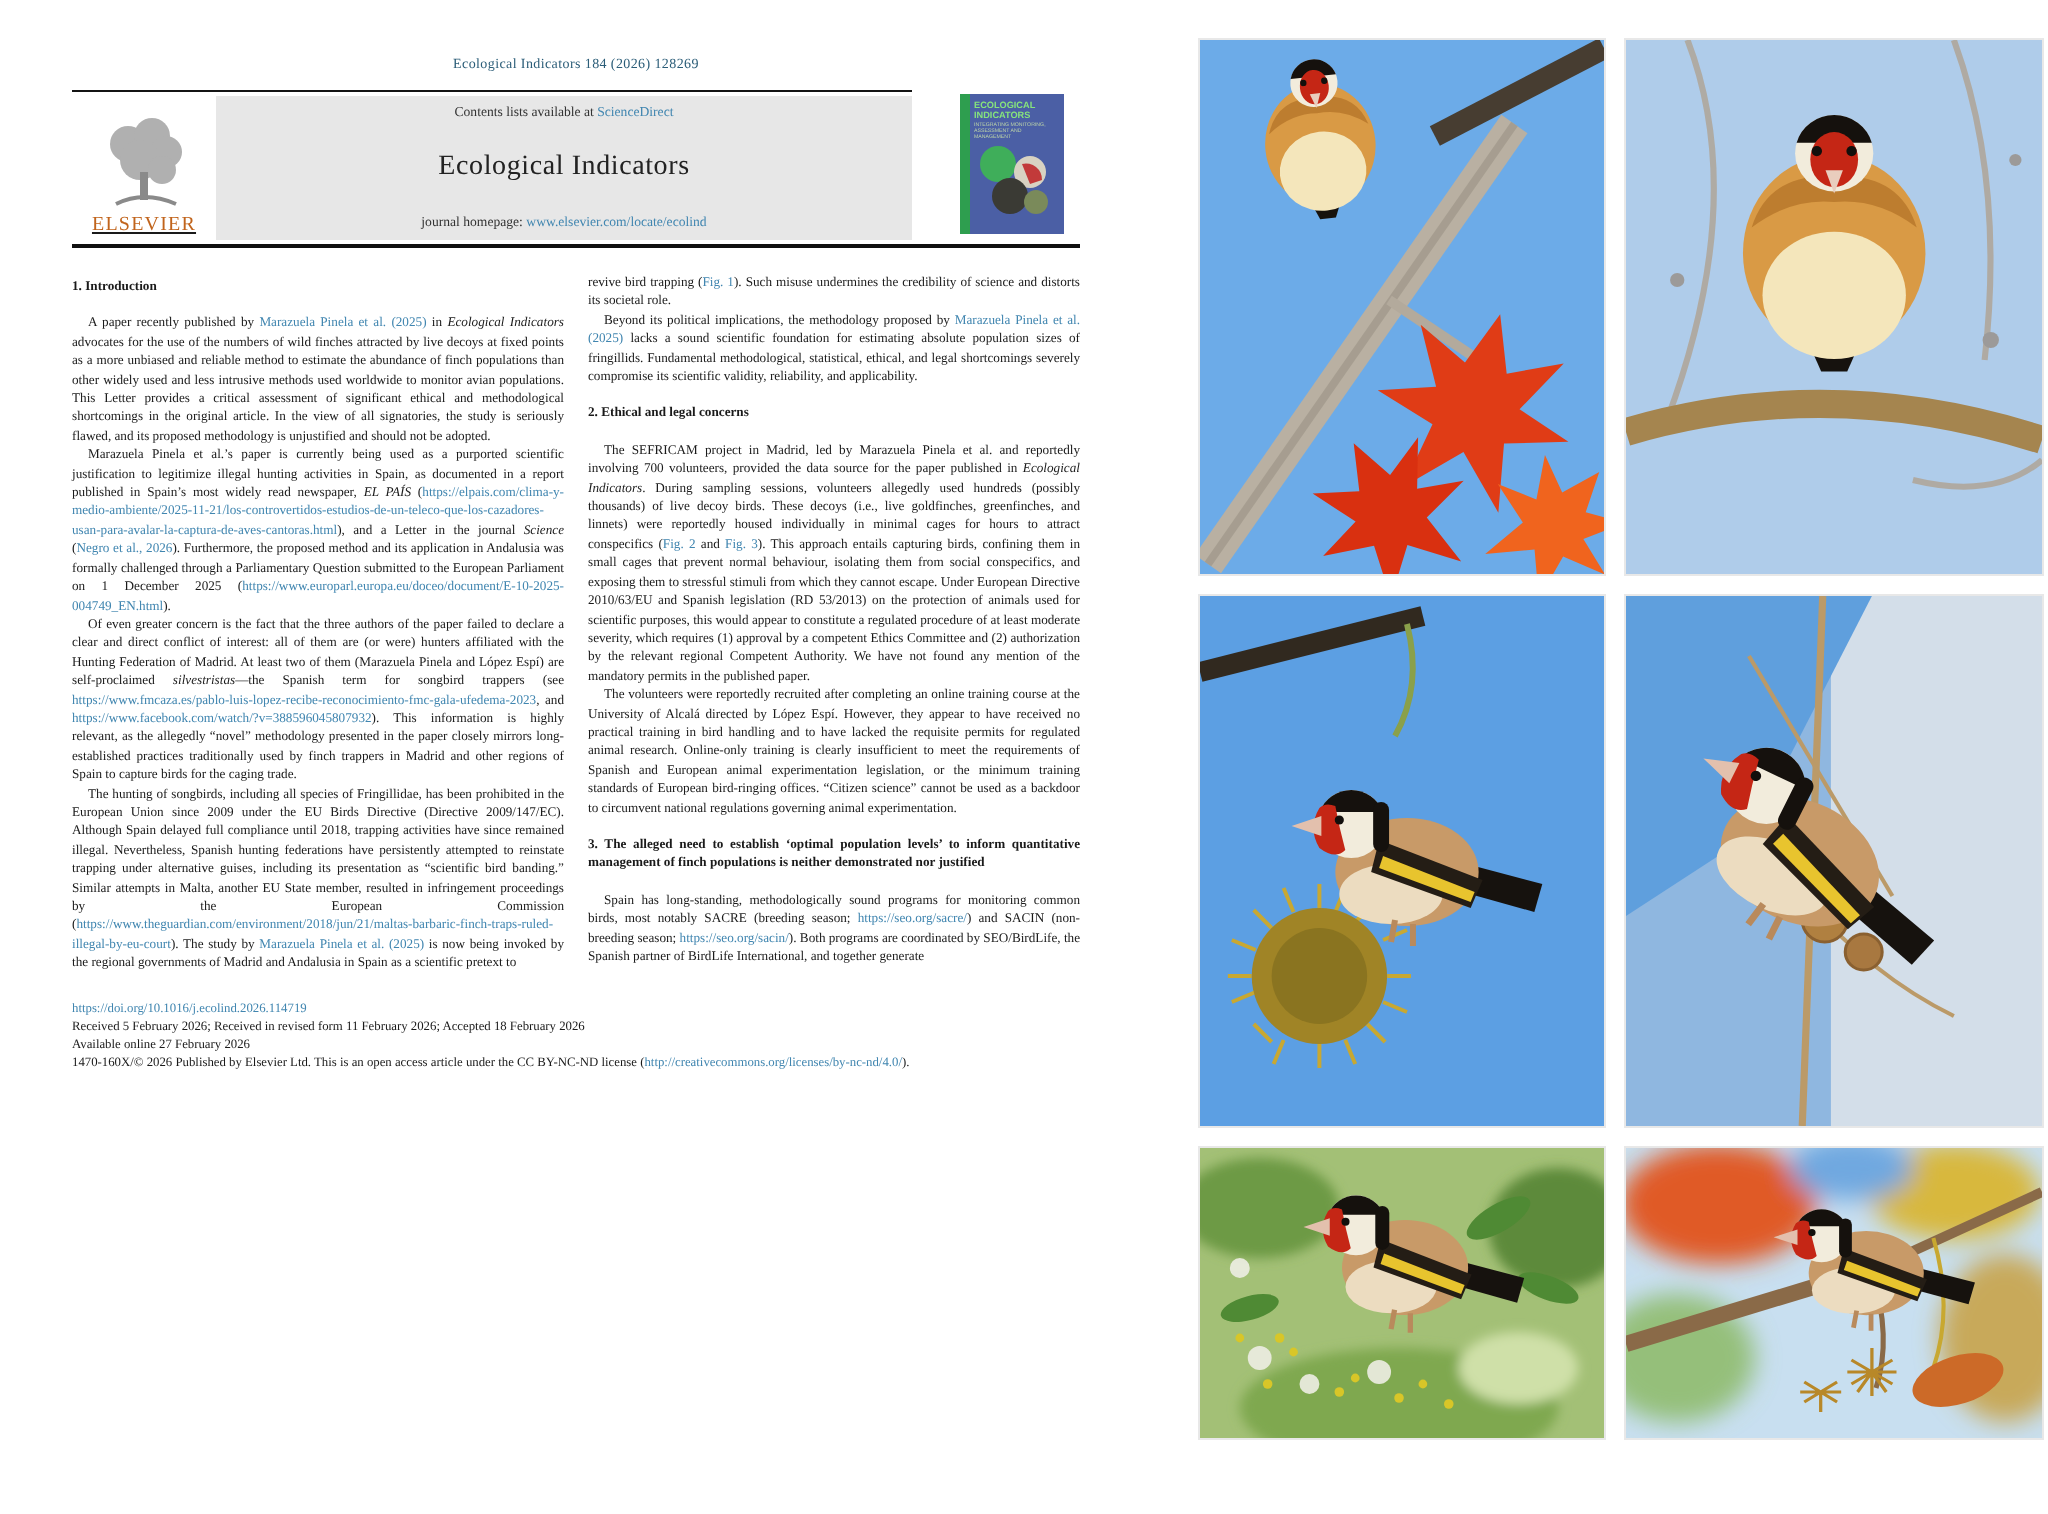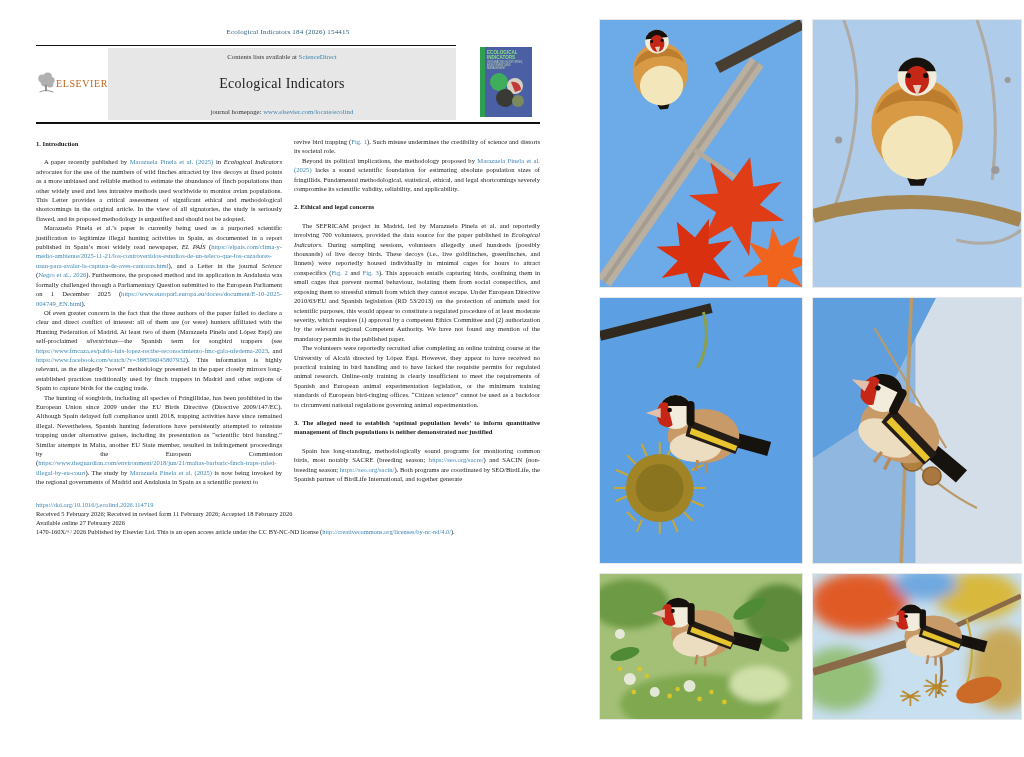--- a/index.html
+++ b/index.html
@@ -6,21 +6,21 @@
   body{
     width:1024px;height:757px;position:relative;overflow:hidden;
     background:#ffffff;font-family:"Liberation Serif", serif;color:#1a1a1a;
   }
   
   .paper{position:absolute;left:36px;top:0;width:504px;}
   .journal-ref{padding-top:28px;text-align:center;font-size:7px;color:#2b5d78;letter-spacing:.2px;}
   .masthead{position:relative;margin-top:9px;}
   .rule-thin{width:420px;border-top:1.4px solid #141414;}
   .mast-row{display:flex;align-items:stretch;height:72px;margin-top:2px;}
-  .elsevier{width:72px;display:flex;flex-direction:row;align-items:center;justify-content:flex-end;padding-bottom:2px;}
+  .elsevier{width:72px;display:flex;flex-direction:column;align-items:center;justify-content:flex-end;padding-bottom:2px;text-decoration:underline;}
   .elsevier-text{font-size:10px;letter-spacing:.6px;color:#c1641c;margin-top:1px;}
   .mast-box{width:348px;background:#e7e7e7;display:flex;flex-direction:column;justify-content:space-between;text-align:center;padding:5px 4px 5px 4px;box-sizing:border-box;}
   .contents-line{font-size:6.8px;color:#333;}
   .mast-title{font-size:14px;color:#222;letter-spacing:.3px;}
   .homepage-line{font-size:6.8px;color:#333;}
   .link{color:#4186b0;}
   .cover{position:absolute;right:8px;top:2px;width:52px;height:70px;background:#4b5fa5;display:flex;}
   .cover-stripe{width:5px;background:#2e9e4f;}
   .cover-inner{flex:1;padding:3px 2px;}
   .cover-title{font-size:4.6px;font-weight:bold;color:#86e37c;line-height:5.2px;font-family:"Liberation Sans",sans-serif;}
@@ -79,21 +79,21 @@
       <rect x="41" y="17" width="8" height="25" rx="4" fill="#15110d"></rect>
       <path d="M14,20 Q8,30 14,40 Q22,46 27,41 Q24,30 22,19 Q17,17 14,20 Z" fill="#c52615"></path>
       <polygon points="0,29 15,24 15,34" fill="#e3c0ad"></polygon>
       <circle cx="24" cy="26" r="2.3" fill="#120f0c"></circle>
       <path d="M52,76 L50,87 M61,78 L61,89" stroke="#b98a5c" stroke-width="3" fill="none"></path>
     </g>
   </defs>
 </svg>
 
 <div class="paper">
-  <div class="journal-ref">Ecological Indicators 184 (2026) 154415</div>
+  <div class="journal-ref">Ecological Indicators 184 (2026) 128269</div>
 
   <div class="masthead">
     <div class="rule-thin"></div>
     <div class="mast-row">
       <div class="elsevier">
         <svg width="44" height="48" viewBox="0 0 44 48">
           <g fill="#a3a3a3" opacity="0.85">
             <circle cx="14" cy="14" r="9"></circle>
               <circle cx="26" cy="10" r="9"></circle>
             <circle cx="33" cy="18" r="8"></circle>

